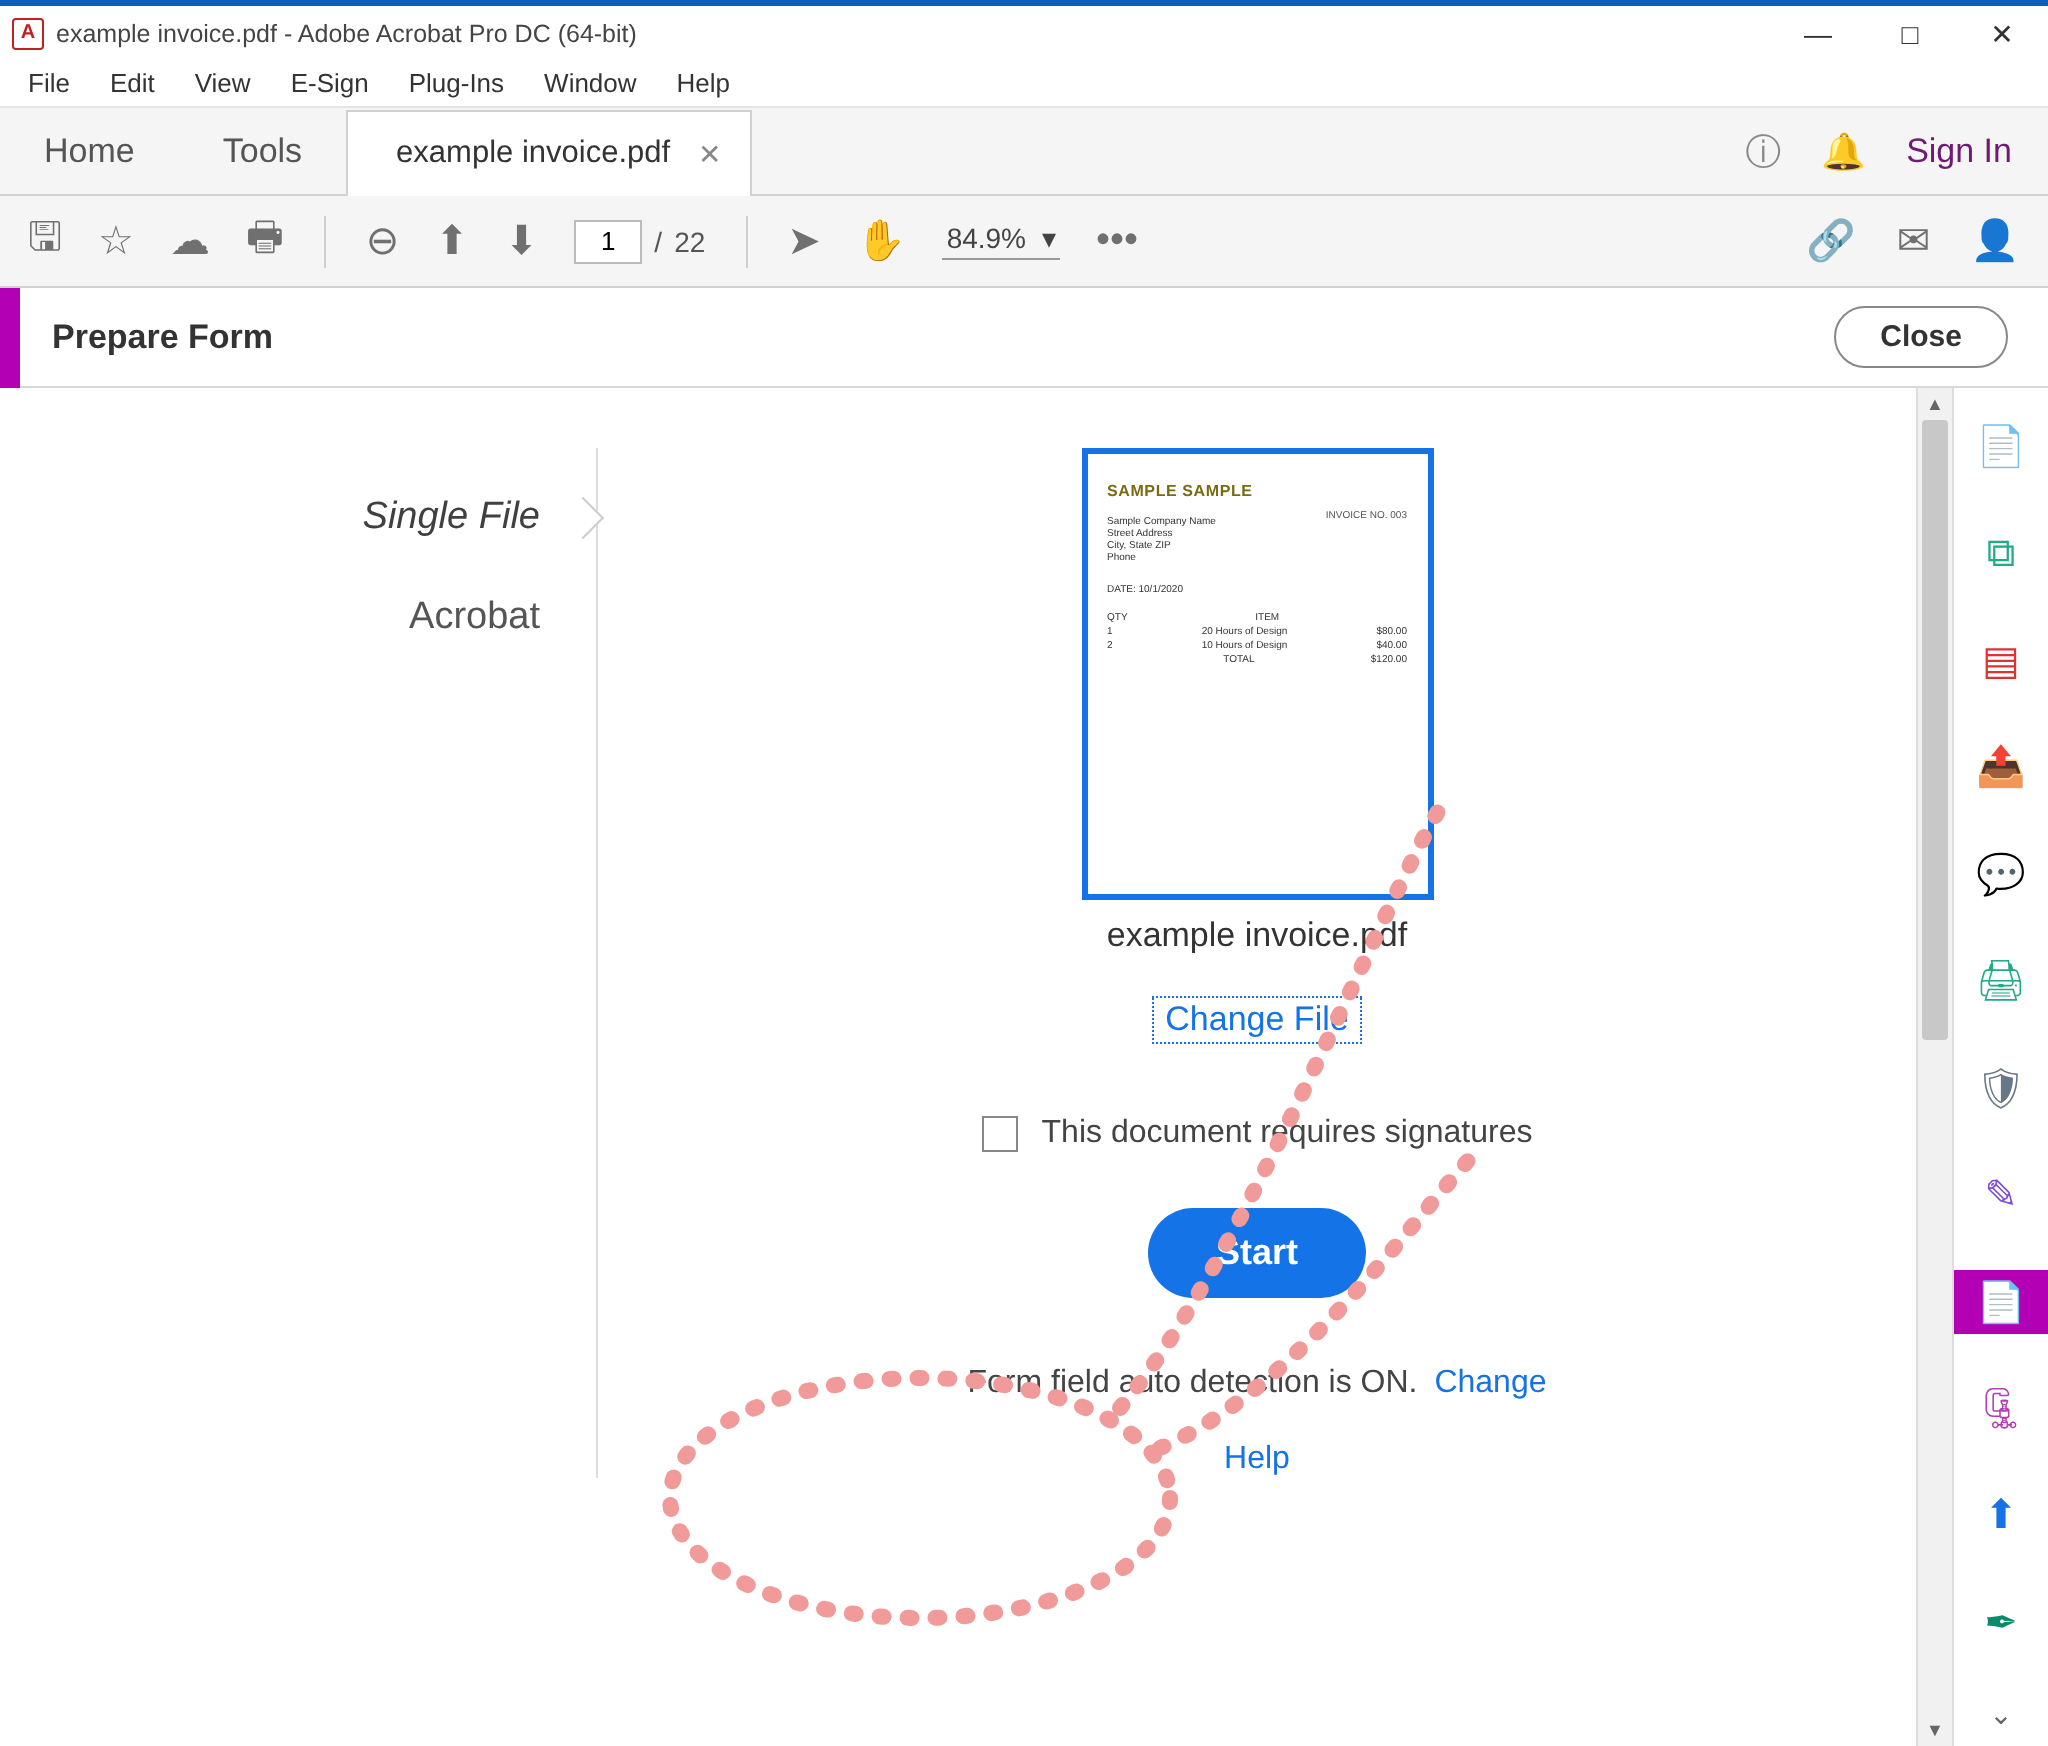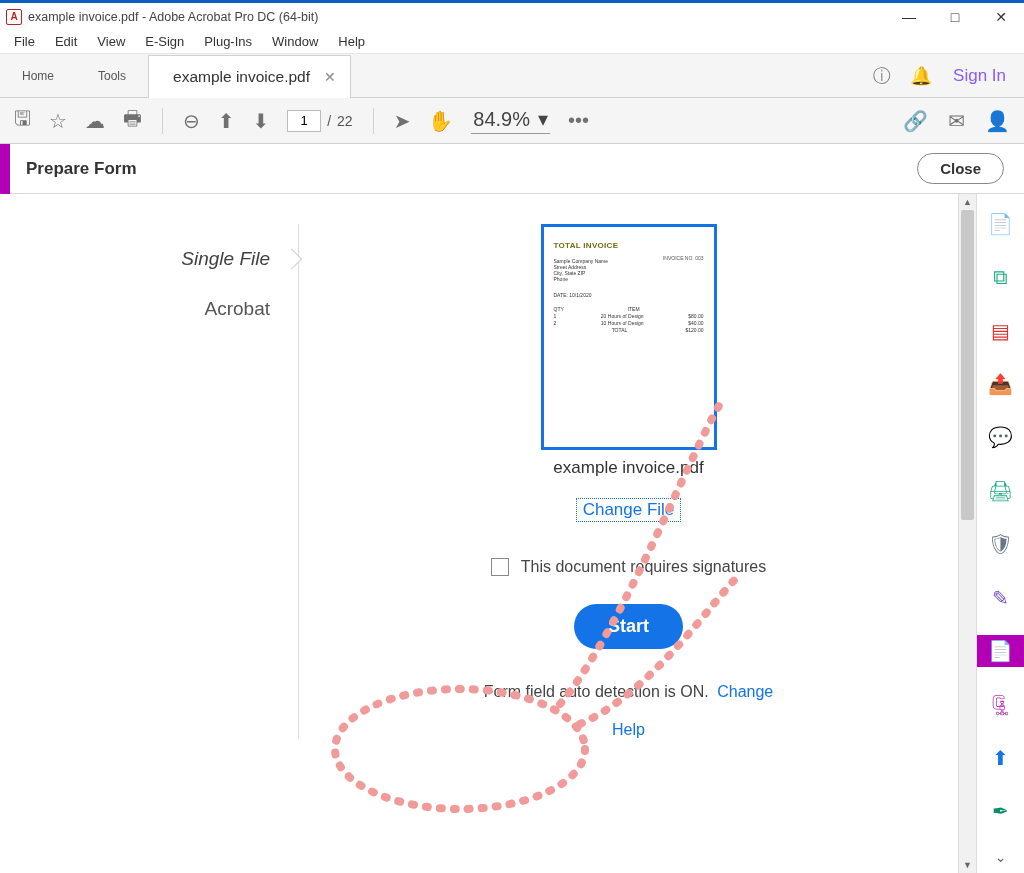--- a/index.html
+++ b/index.html
@@ -11,35 +11,35 @@
 .titlebar .title { font-size: 12.5px; color: #444; }
 .titlebar .win-controls { position:absolute; right:0; top:0; height:100%; display:flex; }
 .titlebar .win-btn { width:46px; display:flex; align-items:center; justify-content:center; font-size:14px; color:#333; }
 
 
 .menubar { height: 24px; display:flex; align-items:center; padding: 0 4px; font-size:13px; color:#333; border-bottom:1px solid #e5e5e5;}
 .menubar .menu-item { padding: 2px 10px; }
 
 
 .viewtabs { height: 44px; background:#f5f5f5; display:flex; align-items:stretch; border-bottom:1px solid #d0d0d0; position:relative;}
-.viewtabs .vt { padding: 0 22px; display:flex; align-items:center; font-size:12px; color:#555; }
+.viewtabs .vt { padding: 0 22px; display:flex; align-items:center; font-size:17px; color:#555; }
 .viewtabs .doc-tab-wrap { display:flex; align-items:stretch; }
 .viewtabs .doc-tab { background:#fff; display:flex; align-items:center; padding: 0 14px 0 24px; font-size:15.5px; color:#333; border-top:1px solid #d0d0d0; border-left:1px solid #d0d0d0; border-right:1px solid #d0d0d0; position:relative; top:1px;}
 .viewtabs .doc-tab .x { margin-left:14px; color:#888; font-size:14px;}
 .viewtabs .right { margin-left:auto; display:flex; align-items:center; padding-right:18px; gap:20px;}
 .viewtabs .right .icon { color:#888; font-size:18px;}
-.viewtabs .right .signin { font-size:17px; color:#8b5cf6; font-weight:500;}
+.viewtabs .right .signin { font-size:17px; color:#701a75; font-weight:500;}
 
 
 .toolbar { height: 46px; background:#f5f5f5; display:flex; align-items:center; padding:0 14px; gap:18px; border-bottom:1px solid #d0d0d0; color:#666;}
 .toolbar .tb-icon { font-size:20px; color:#707070; display:flex; align-items:center;}
 .toolbar .sep { width:1px; height:26px; background:#d0d0d0; margin:0 2px;}
 .toolbar .pageinput { display:flex; align-items:center; gap:6px; font-size:14px; color:#555;}
 .toolbar .pageinput input { width:34px; height:22px; border:1px solid #bbb; text-align:center; font-size:13px;}
-.toolbar .zoom { border-bottom:1px solid #999; padding:0 2px 2px 2px; font-size:20px; color:#444; display:flex; align-items:center; gap:8px;}
+.toolbar .zoom { border-bottom:1px solid #999; padding:0 2px 2px 2px; font-size:14px; color:#444; display:flex; align-items:center; gap:8px;}
 .toolbar .right { margin-left:auto; display:flex; align-items:center; gap:20px;}
 
 
 .toolheader { height:50px; display:flex; align-items:center; padding:0 20px; border-bottom:1px solid #d8d8d8; background:#fff;}
 .toolheader .accent { width:10px; height:50px; background:#b400b4; position:absolute; left:0;}
 .toolheader .name { font-size:17px; font-weight:600; color:#333; margin-left:6px;}
 .toolheader .closebtn { margin-left:auto; padding:6px 22px; border:1.5px solid #888; border-radius:18px; font-size:15px; font-weight:600; color:#333; background:#fff;}
 
 
 .main { display:flex; height: calc(873px - 30px - 24px - 44px - 46px - 50px); }
@@ -159,21 +159,21 @@
 <div class="main">
   <div class="content">
     <div class="srcrow">
       <div class="srclist">
         <div class="srcitem active">Single File</div>
         <div class="srcitem">Acrobat</div>
       </div>
       <div class="srclist-divider"></div>
       <div class="preview-area">
         <div class="thumb">
-          <div class="tname">TOTAL INVOICE</div>
+          <div class="tname">SAMPLE SAMPLE</div>
           <div class="trt">INVOICE NO. 003</div>
           <div style="margin-top:8px; font-size:5px; line-height:1.2;">
             <div>Sample Company Name</div>
             <div>Street Address</div>
             <div>City, State ZIP</div>
             <div>Phone</div>
           </div>
           <div style="margin-top:10px; font-size:5px;">DATE: 10/1/2020</div>
           <div style="margin-top:8px;">
             <div class="row">

